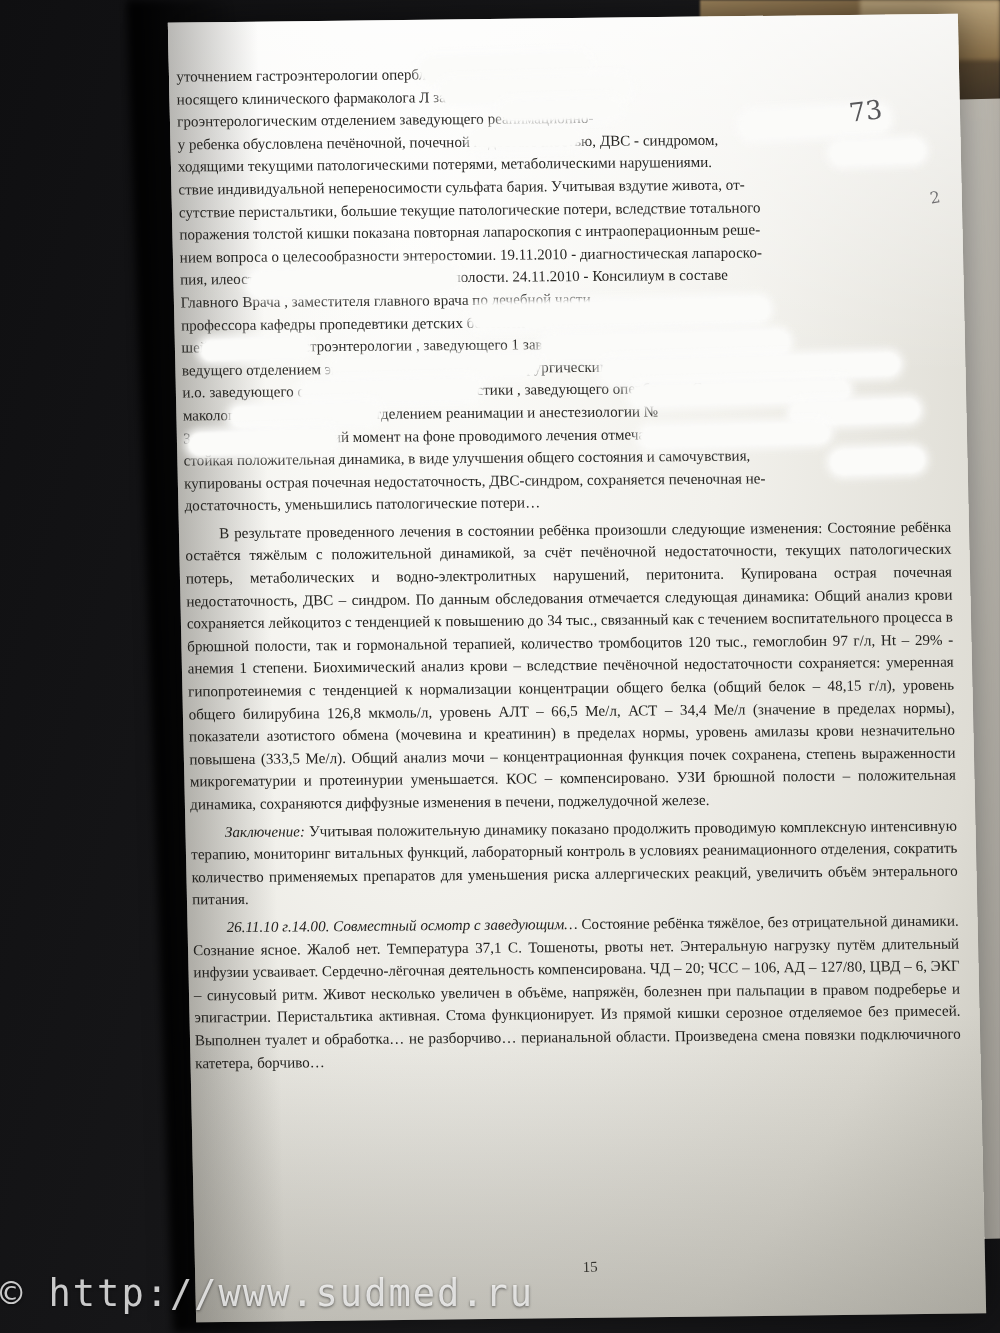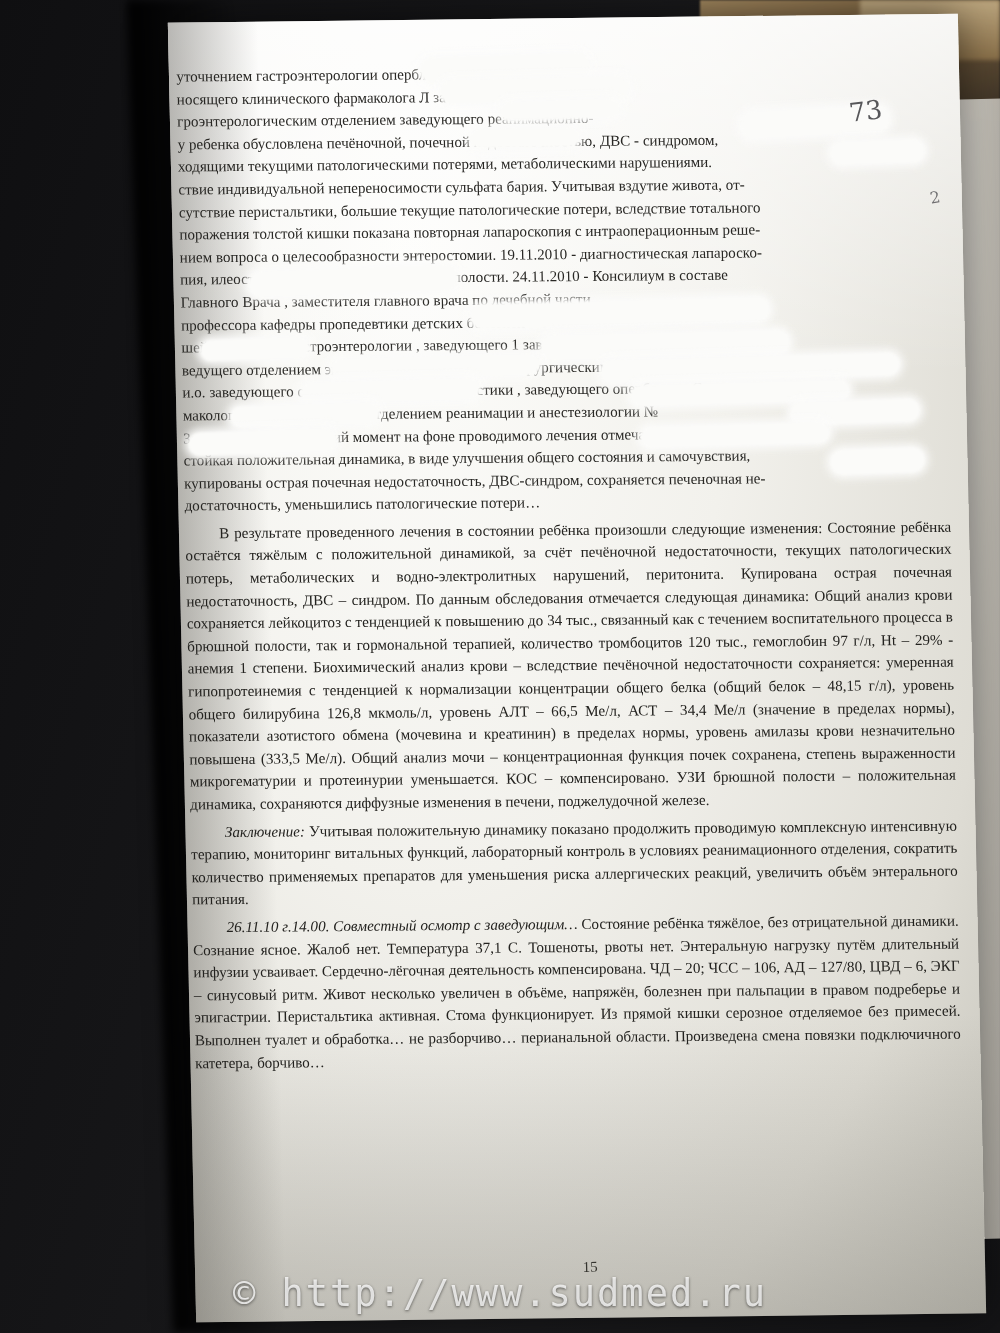--- a/index.html
+++ b/index.html
@@ -168,21 +168,20 @@
     text-align: center;
     font-size: 15px;
     color: #35342f;
   }
 
   
   .watermark {
     position: absolute;
     left: 0; right: 0;
     bottom: 18px;
-    text-align: center;
     font-family: "DejaVu Sans Mono", monospace;
     font-size: 37px;
     letter-spacing: 2px;
     color: rgba(255,255,255,.78);
     text-shadow: 0 1px 3px rgba(0,0,0,.55);
     white-space: nowrap;
   }
 </style>
 </head>
 <body>

